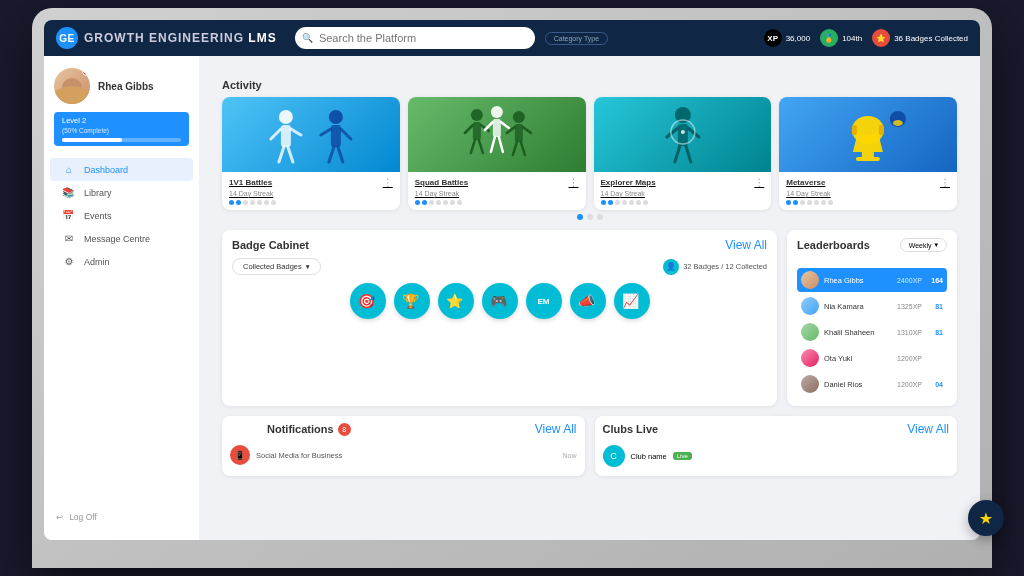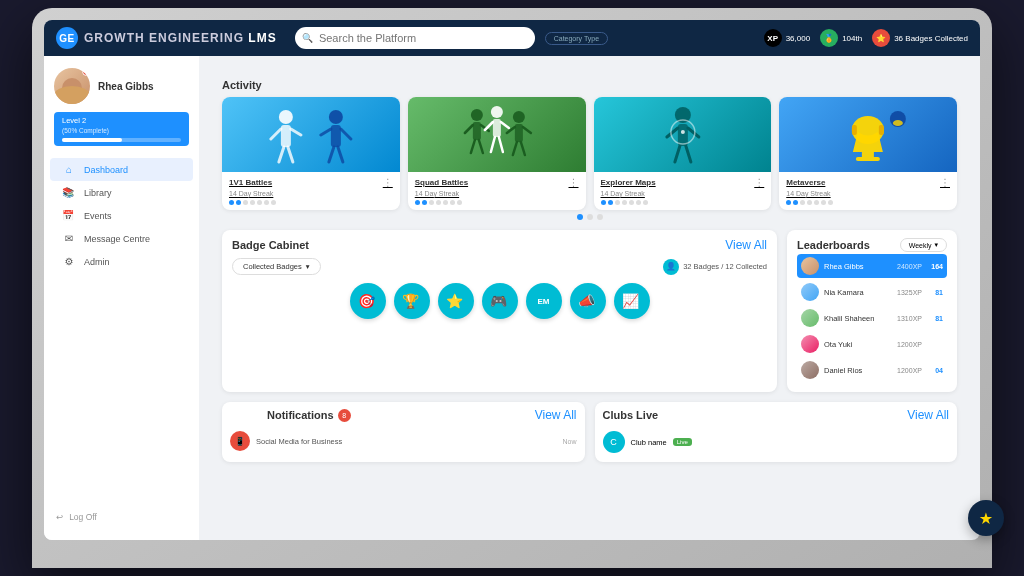--- a/index.html
+++ b/index.html
@@ -454,21 +454,21 @@
       border-radius: 8px;
       padding: 8px 10px;
       box-shadow: 0 1px 4px rgba(0,0,0,0.08);
       flex-shrink: 0;
     }
 
     .leaderboard-header {
       display: flex;
       align-items: center;
       justify-content: space-between;
-      margin-bottom: 2px;
+      margin-bottom: 16px;
     }
 
     .weekly-dropdown {
       background: white;
       border: 1px solid #ddd;
       border-radius: 10px;
       padding: 2px 8px;
       font-size: 7px;
       display: flex;
       align-items: center;

